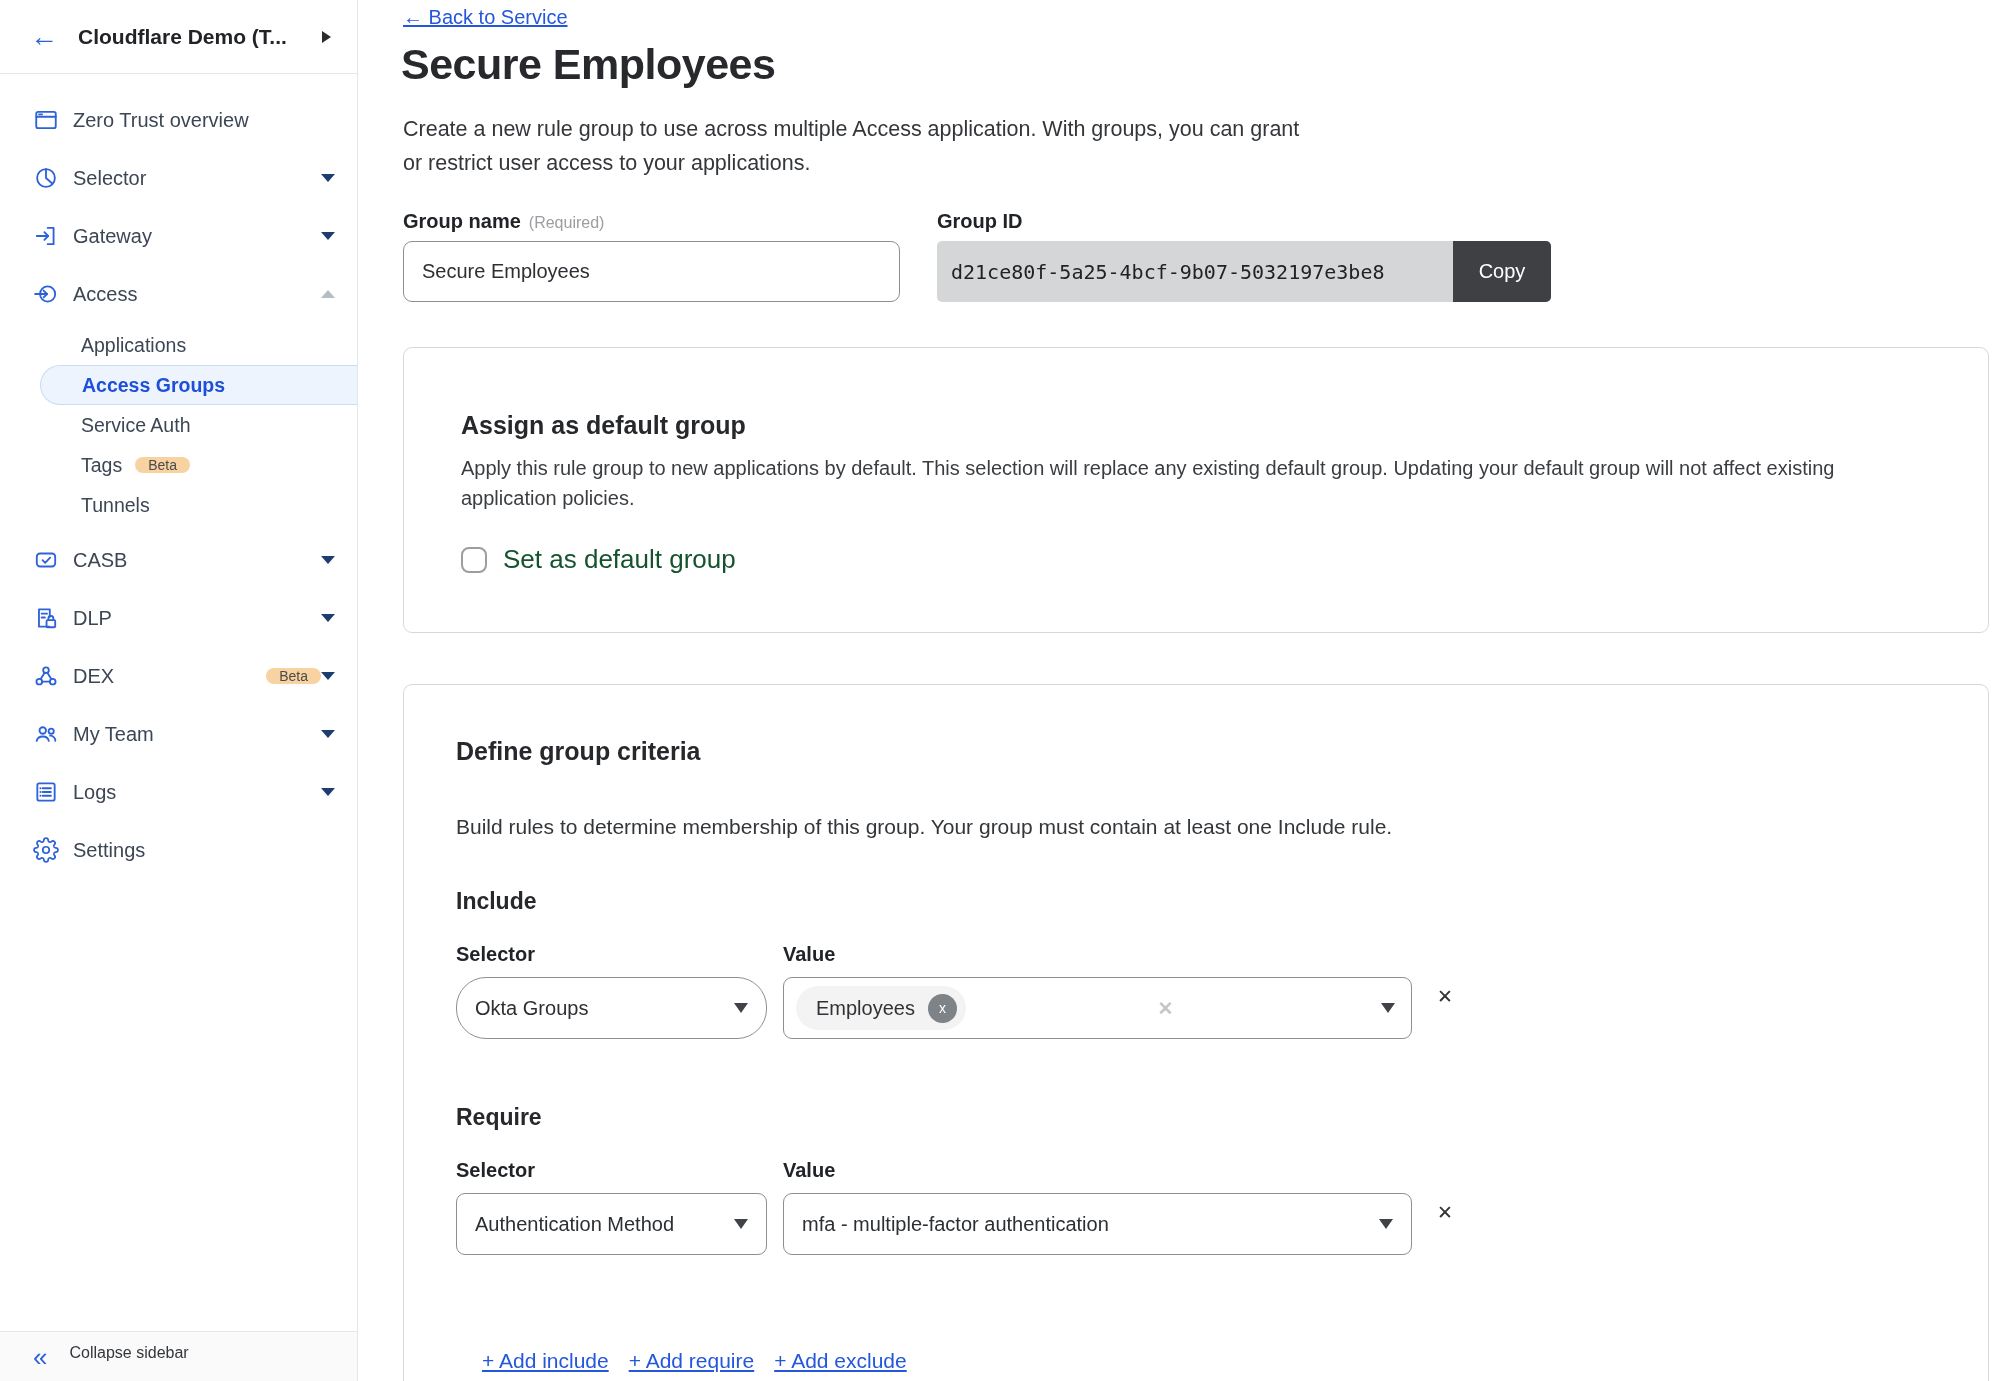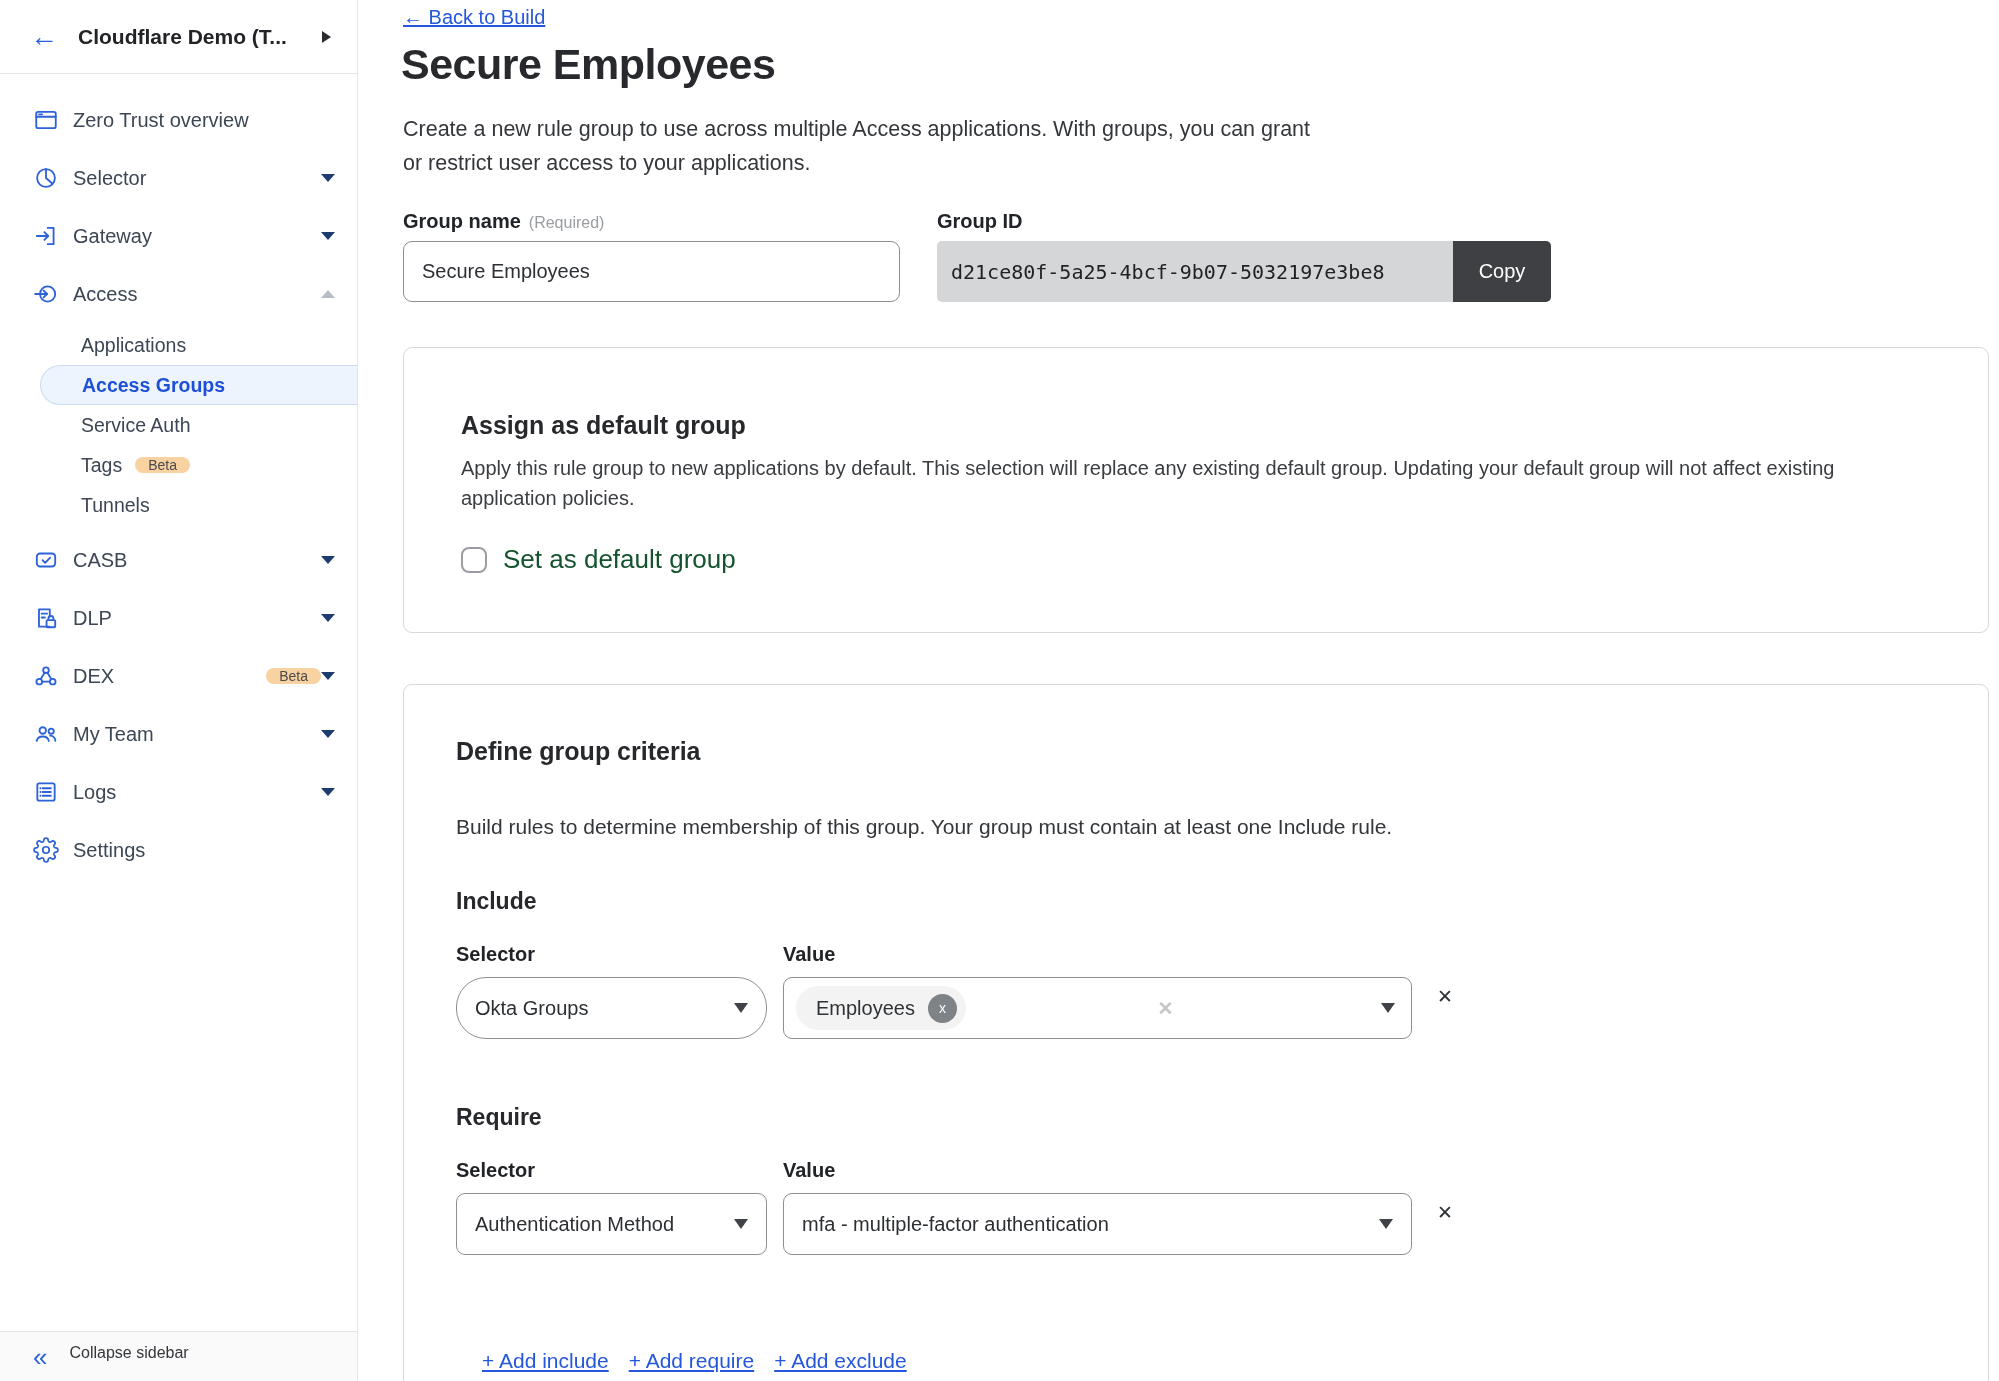--- a/index.html
+++ b/index.html
@@ -239,24 +239,24 @@
         <span class="lbl">Settings</span>
       </div>
     </div>
   <div class="side-footer">
     <span class="collapse-icn">«</span>
     <span class="collapse-lbl">Collapse sidebar</span>
   </div>
 </div>
 
 <div class="main">
-  <a class="abs lnk back-link">← Back to Build</a>
+  <a class="abs lnk back-link">← Back to Service</a>
   <h1 class="abs page-title">Secure Employees</h1>
   <p class="abs page-desc">
-    <span>Create a new rule group to use across multiple Access applications. With groups, you can grant</span><br>
+    <span>Create a new rule group to use across multiple Access application. With groups, you can grant</span><br>
     <span>or restrict user access to your applications.</span>
   </p>
 
   <div class="abs name-label">
     <span class="fld-label">Group name</span><span class="fld-req">(Required)</span>
   </div>
   <div class="abs id-label fld-label">Group ID</div>
 
   <input class="abs name-input" type="text" value="Secure Employees" style="">
 

